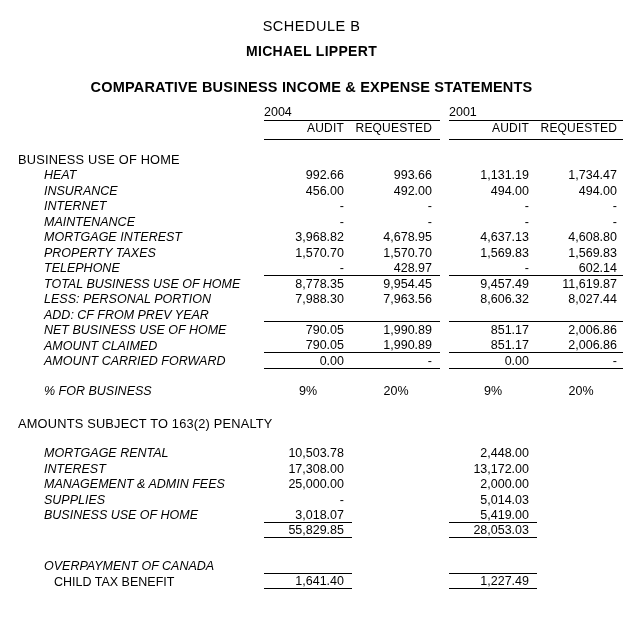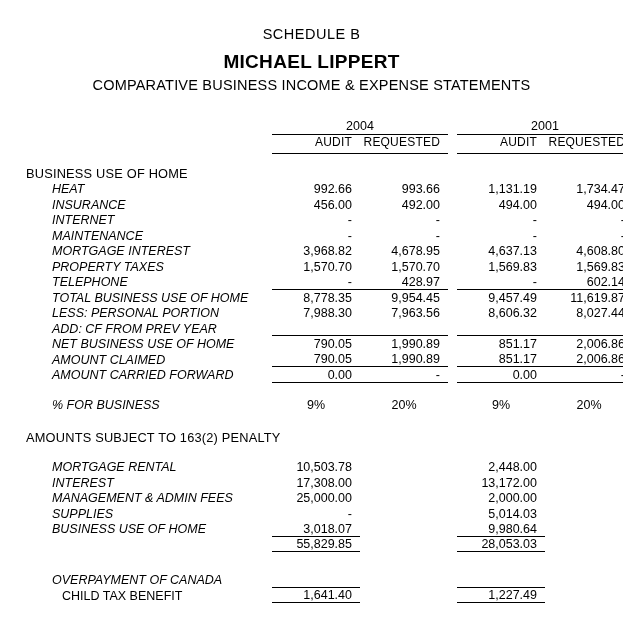--- a/index.html
+++ b/index.html
@@ -12,45 +12,45 @@
     height: 627px;
     font-family: "Liberation Sans", sans-serif;
     color: #000000;
     position: relative;
     overflow: hidden;
   }
   .page {
     position: relative;
     width: 623px;
     height: 627px;
-    padding: 16px;
+    padding: 8px;
     box-sizing: border-box;
   }
 
   
   .doc-header {
     text-align: center;
     padding-top: 10px;
   }
   .sched-title {
     font-size: 14.5px;
     letter-spacing: 0.5px;
     margin-bottom: 9px;
   }
   .person-name {
-    font-size: 19px;
+    font-size: 14px;
     font-weight: bold;
     letter-spacing: 0.3px;
-    margin-bottom: 4px;
+    margin-bottom: 20px;
   }
   .doc-subtitle {
     font-size: 14.5px;
-    font-weight: normal;
+    font-weight: bold;
     letter-spacing: 0.2px;
-    margin-bottom: 26px;
+    margin-bottom: 10px;
   }
 
   
   table.sched {
     border-collapse: collapse;
     width: 600px;
     margin-left: 10px;
     font-size: 12.5px;
     table-layout: fixed;
   }
@@ -70,21 +70,20 @@
     font-size: 12.5px;
   }
   .lbl {
     text-align: left;
     white-space: nowrap;
   }
   .row-h { height: 15.5px; }
 
   
   .yr-head {
-    text-align: center;
     font-weight: bold;
     font-size: 12.5px;
     padding-bottom: 1px !important;
   }
   .yr-rule {
     border-bottom: 1.6px solid #000;
   }
   .col-head {
     text-align: right;
     font-weight: bold;
@@ -331,21 +330,21 @@
         <td></td>
         <td></td>
         <td class="num bold">5,014.03</td>
         <td></td>
       </tr>
       <tr class="row-h">
         <td class="lbl indent bold">BUSINESS USE OF HOME</td>
         <td class="num bold botline">3,018.07</td>
         <td></td>
         <td></td>
-        <td class="num bold botline">9,980.64</td>
+        <td class="num bold botline">5,419.00</td>
         <td></td>
       </tr>
       <tr class="row-h">
         <td class="lbl indent"></td>
         <td class="num bold botline">55,829.85</td>
         <td></td>
         <td></td>
         <td class="num bold botline">28,053.03</td>
         <td></td>
       </tr>

